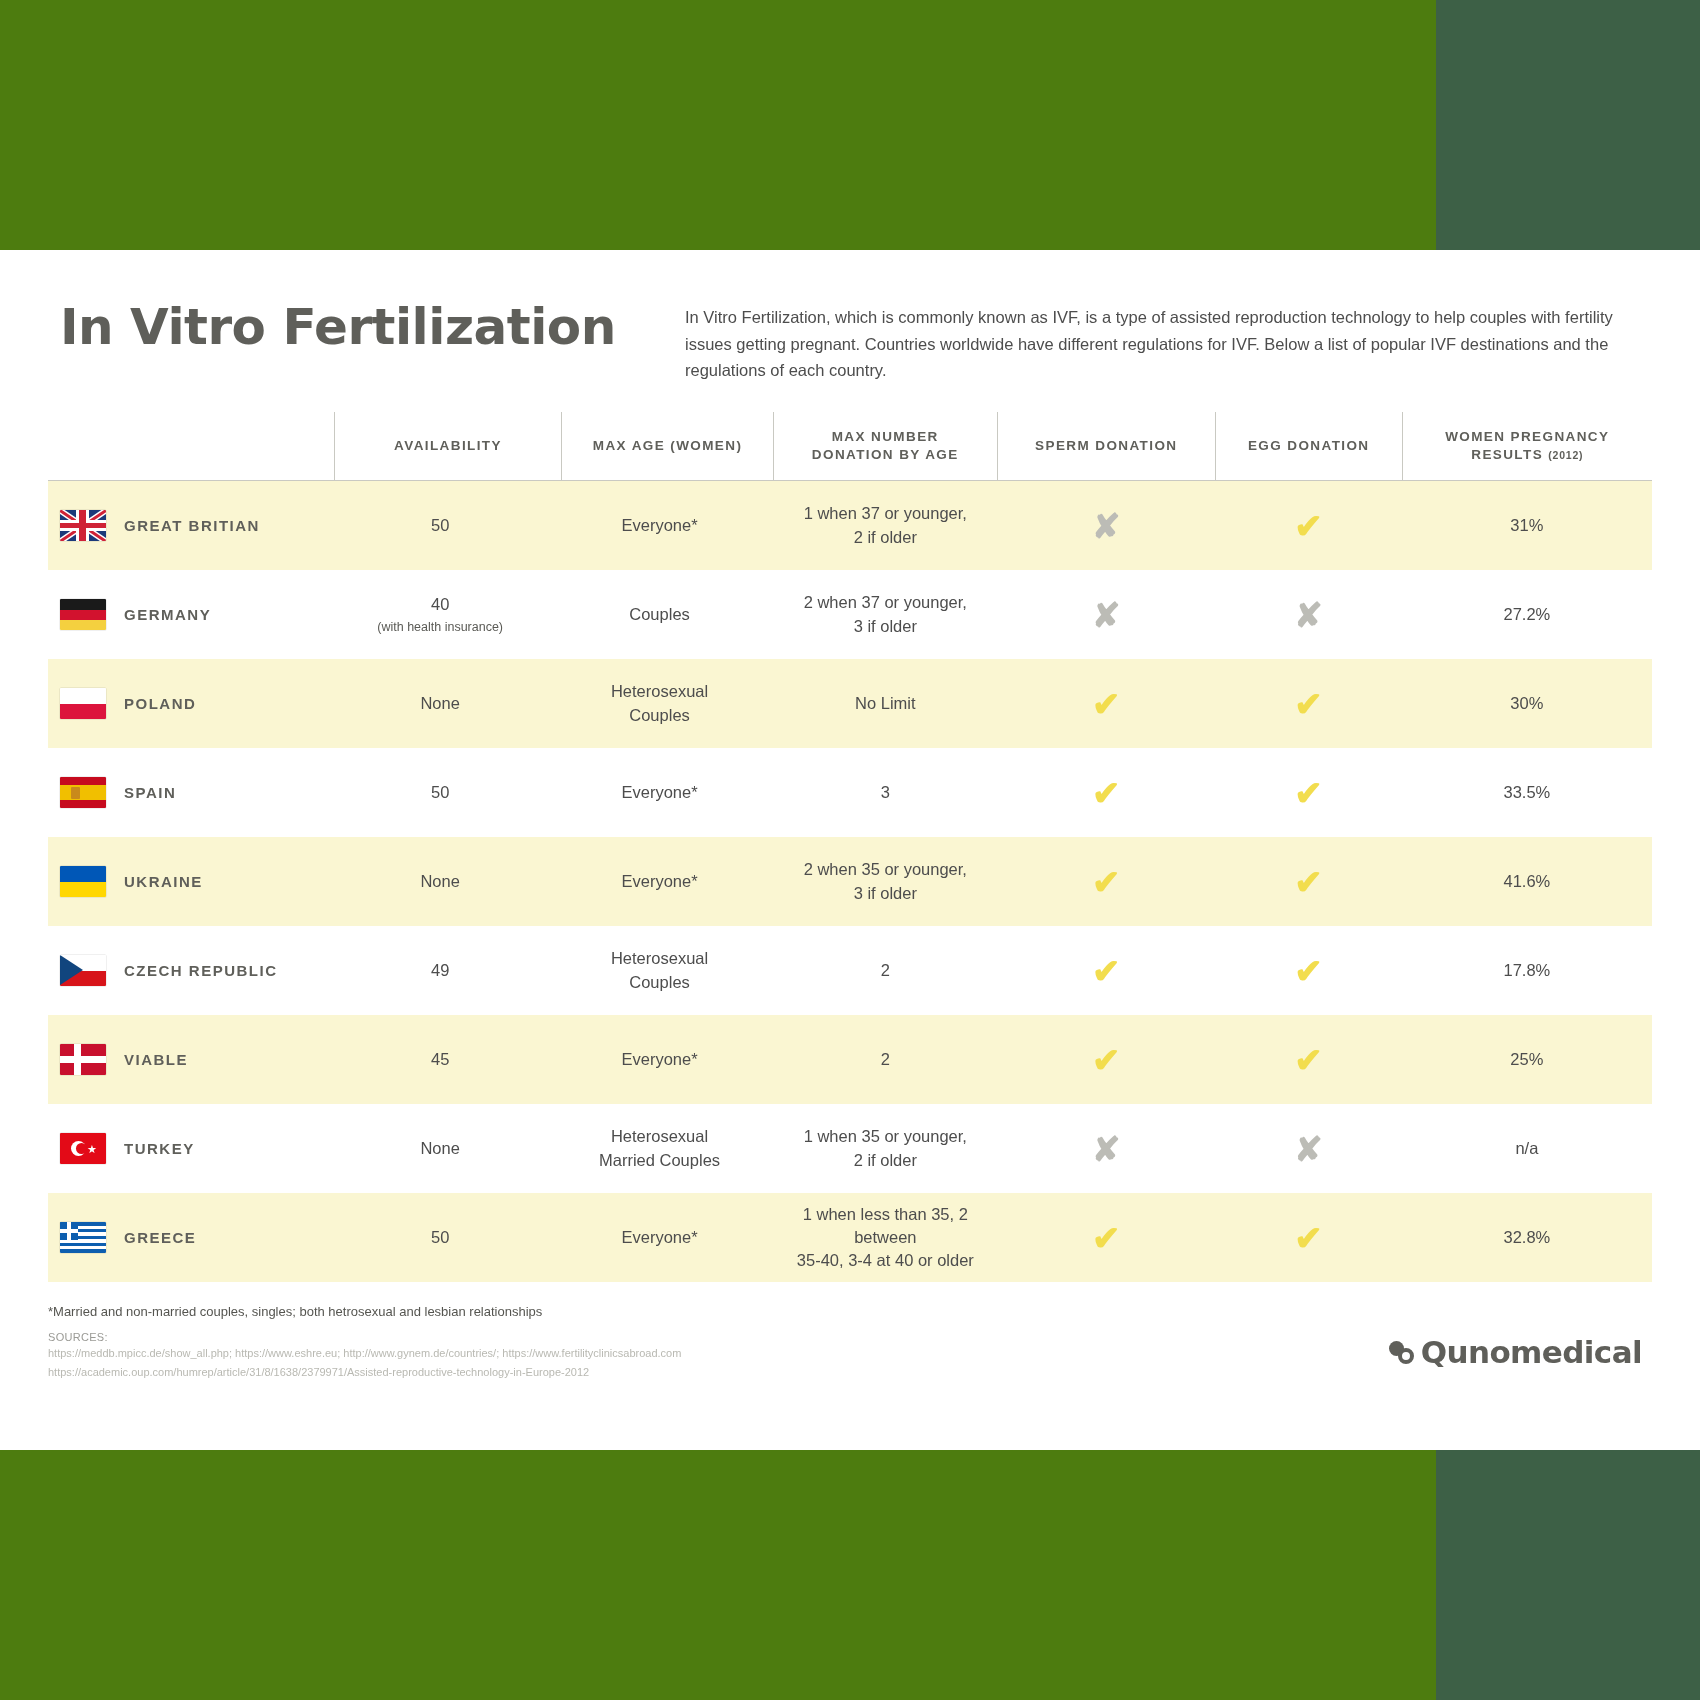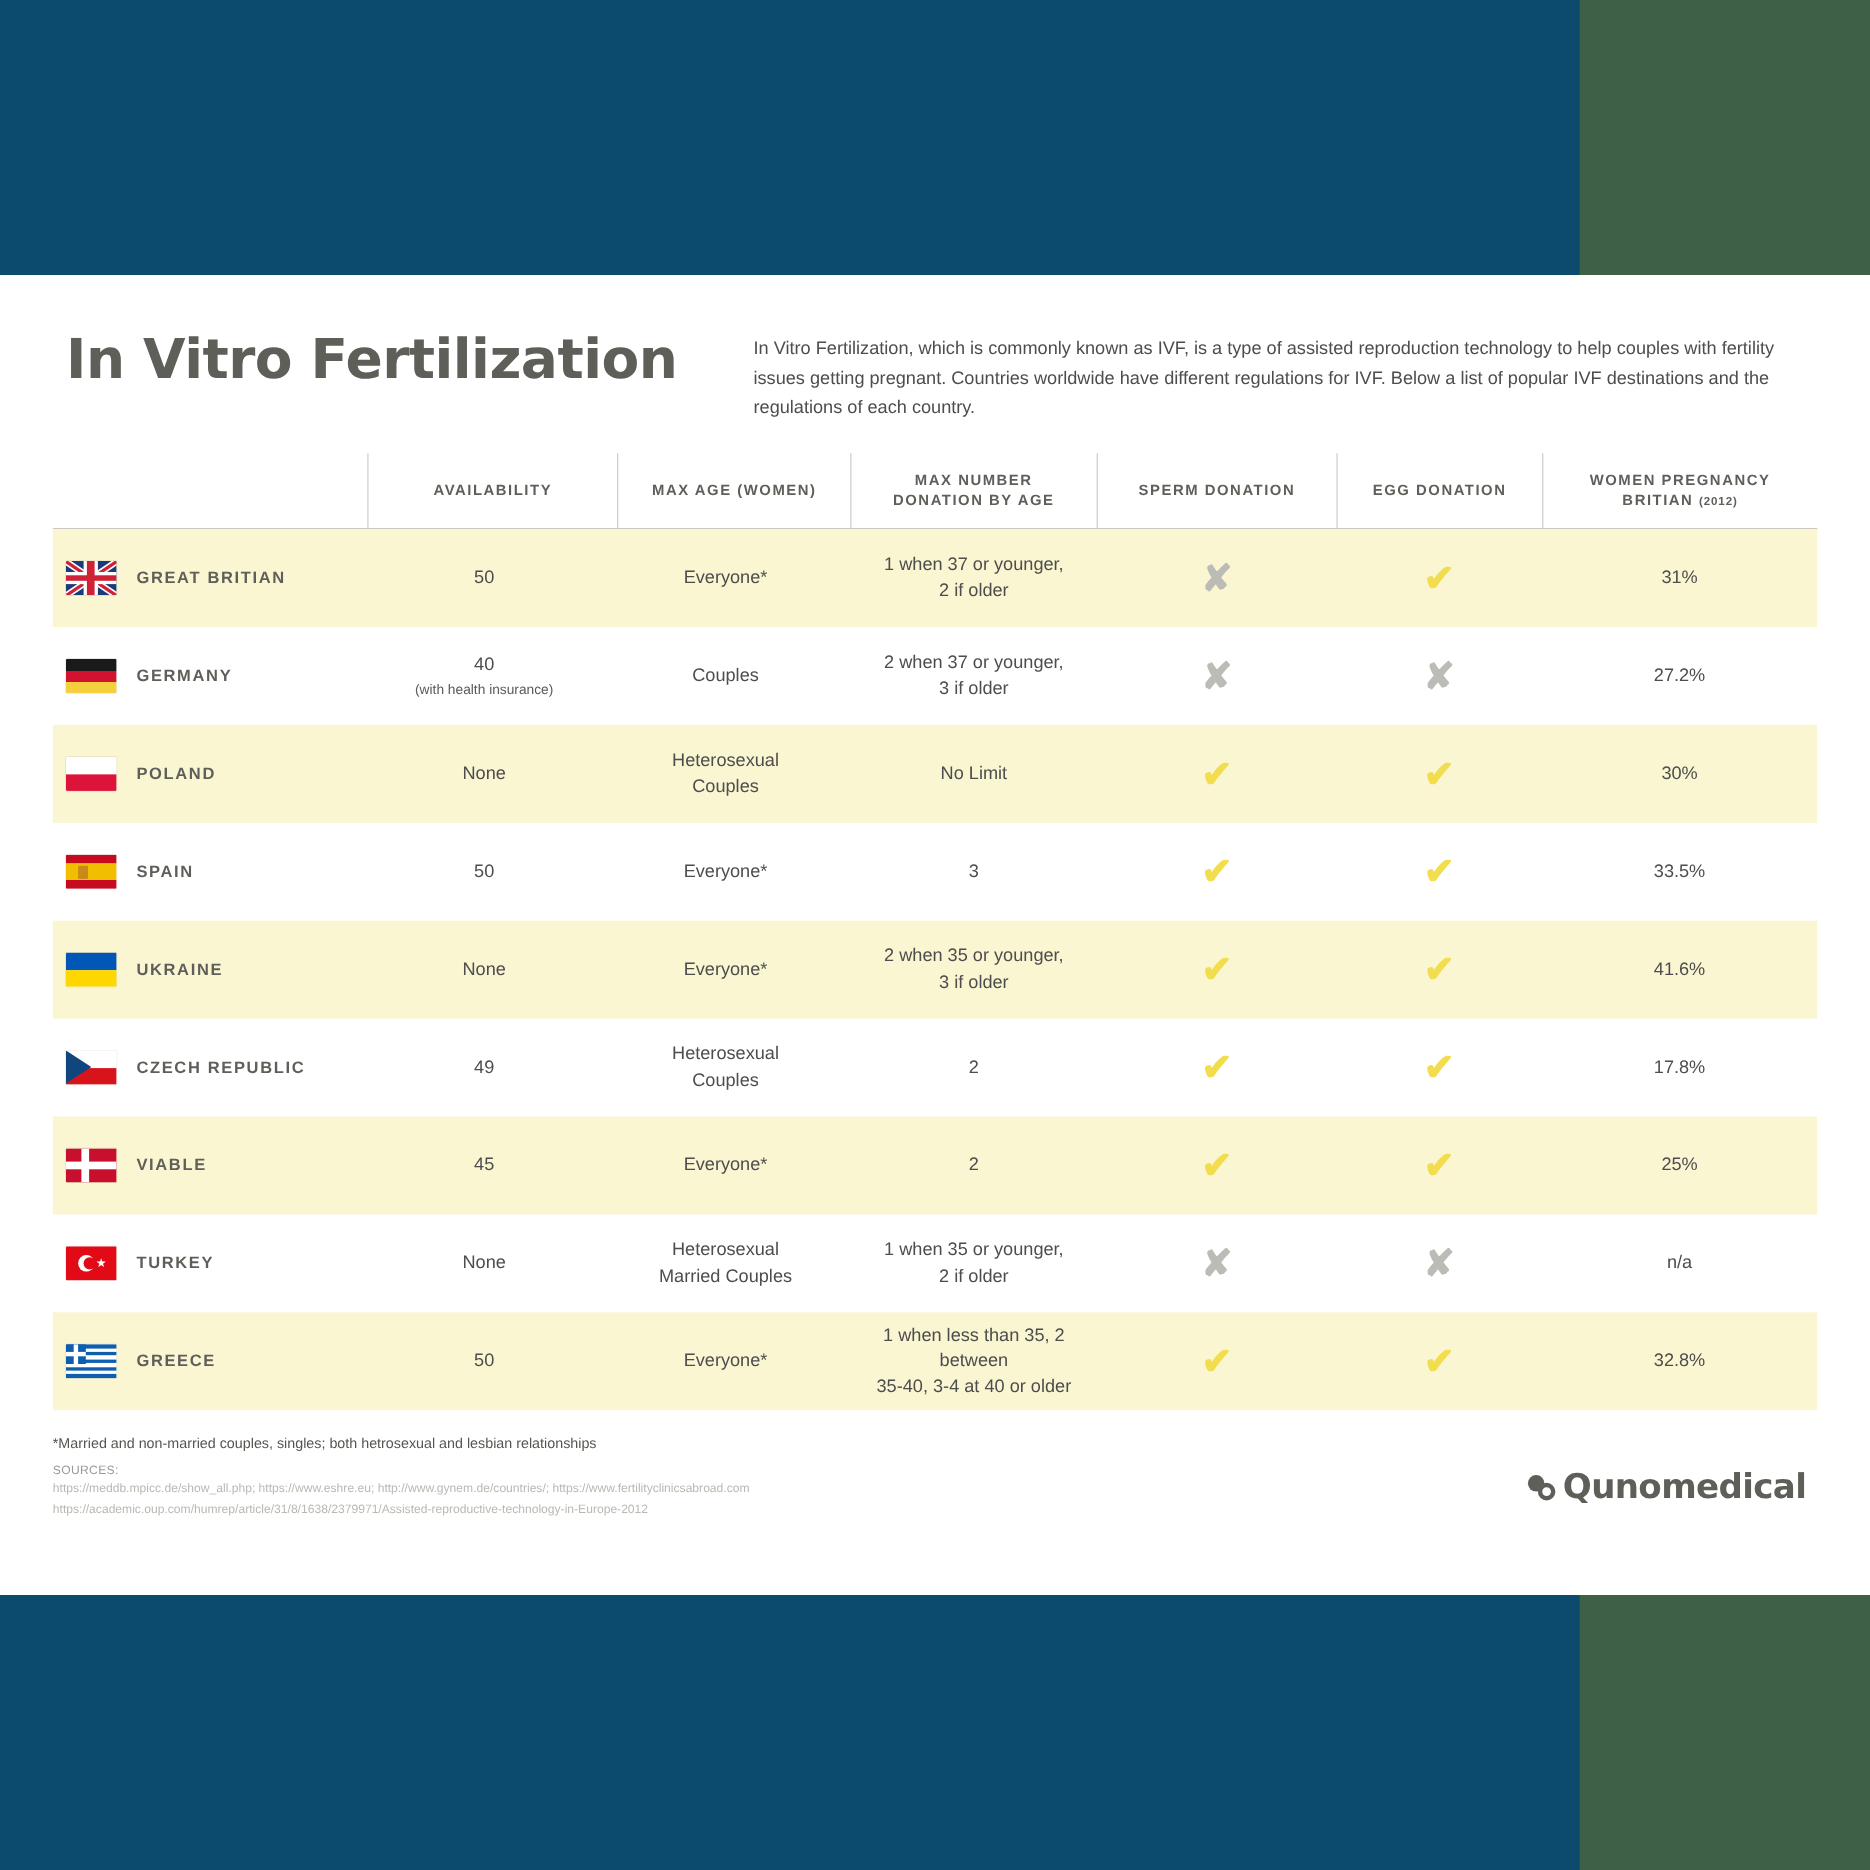--- a/index.html
+++ b/index.html
@@ -10,21 +10,21 @@
   body {
     width: 1700px;
     height: 1700px;
     font-family: "Liberation Sans", sans-serif;
     overflow: hidden;
   }
   .page {
     position: relative;
     width: 1436px;
     height: 1700px;
-    background: #0c4a6e;
+    background: #4d7c0f;
   }
   .sheet {
     position: absolute;
     left: 0;
     top: 250px;
     width: 1700px;
     height: 1200px;
     background: #ffffff;
   }
   .inner {
@@ -284,21 +284,21 @@
               <div>MAX NUMBER</div>
               <div>DONATION BY AGE</div>
             </div>
           </div>
           <div class="th c-sperm divider">SPERM DONATION</div>
           <div class="th c-egg divider">EGG DONATION</div>
           <div class="th c-preg divider">
             <div>
               <div>WOMEN PREGNANCY</div>
               <div>
-                <span>BRITIAN</span>
+                <span>RESULTS</span>
                 <span class="sub">(2012)</span>
               </div>
             </div>
           </div>
         </div>
 
         <div class="row alt">
           <div class="cell country c-country">
             <span class="flag">
               <span class="fl uk-bg"></span>

